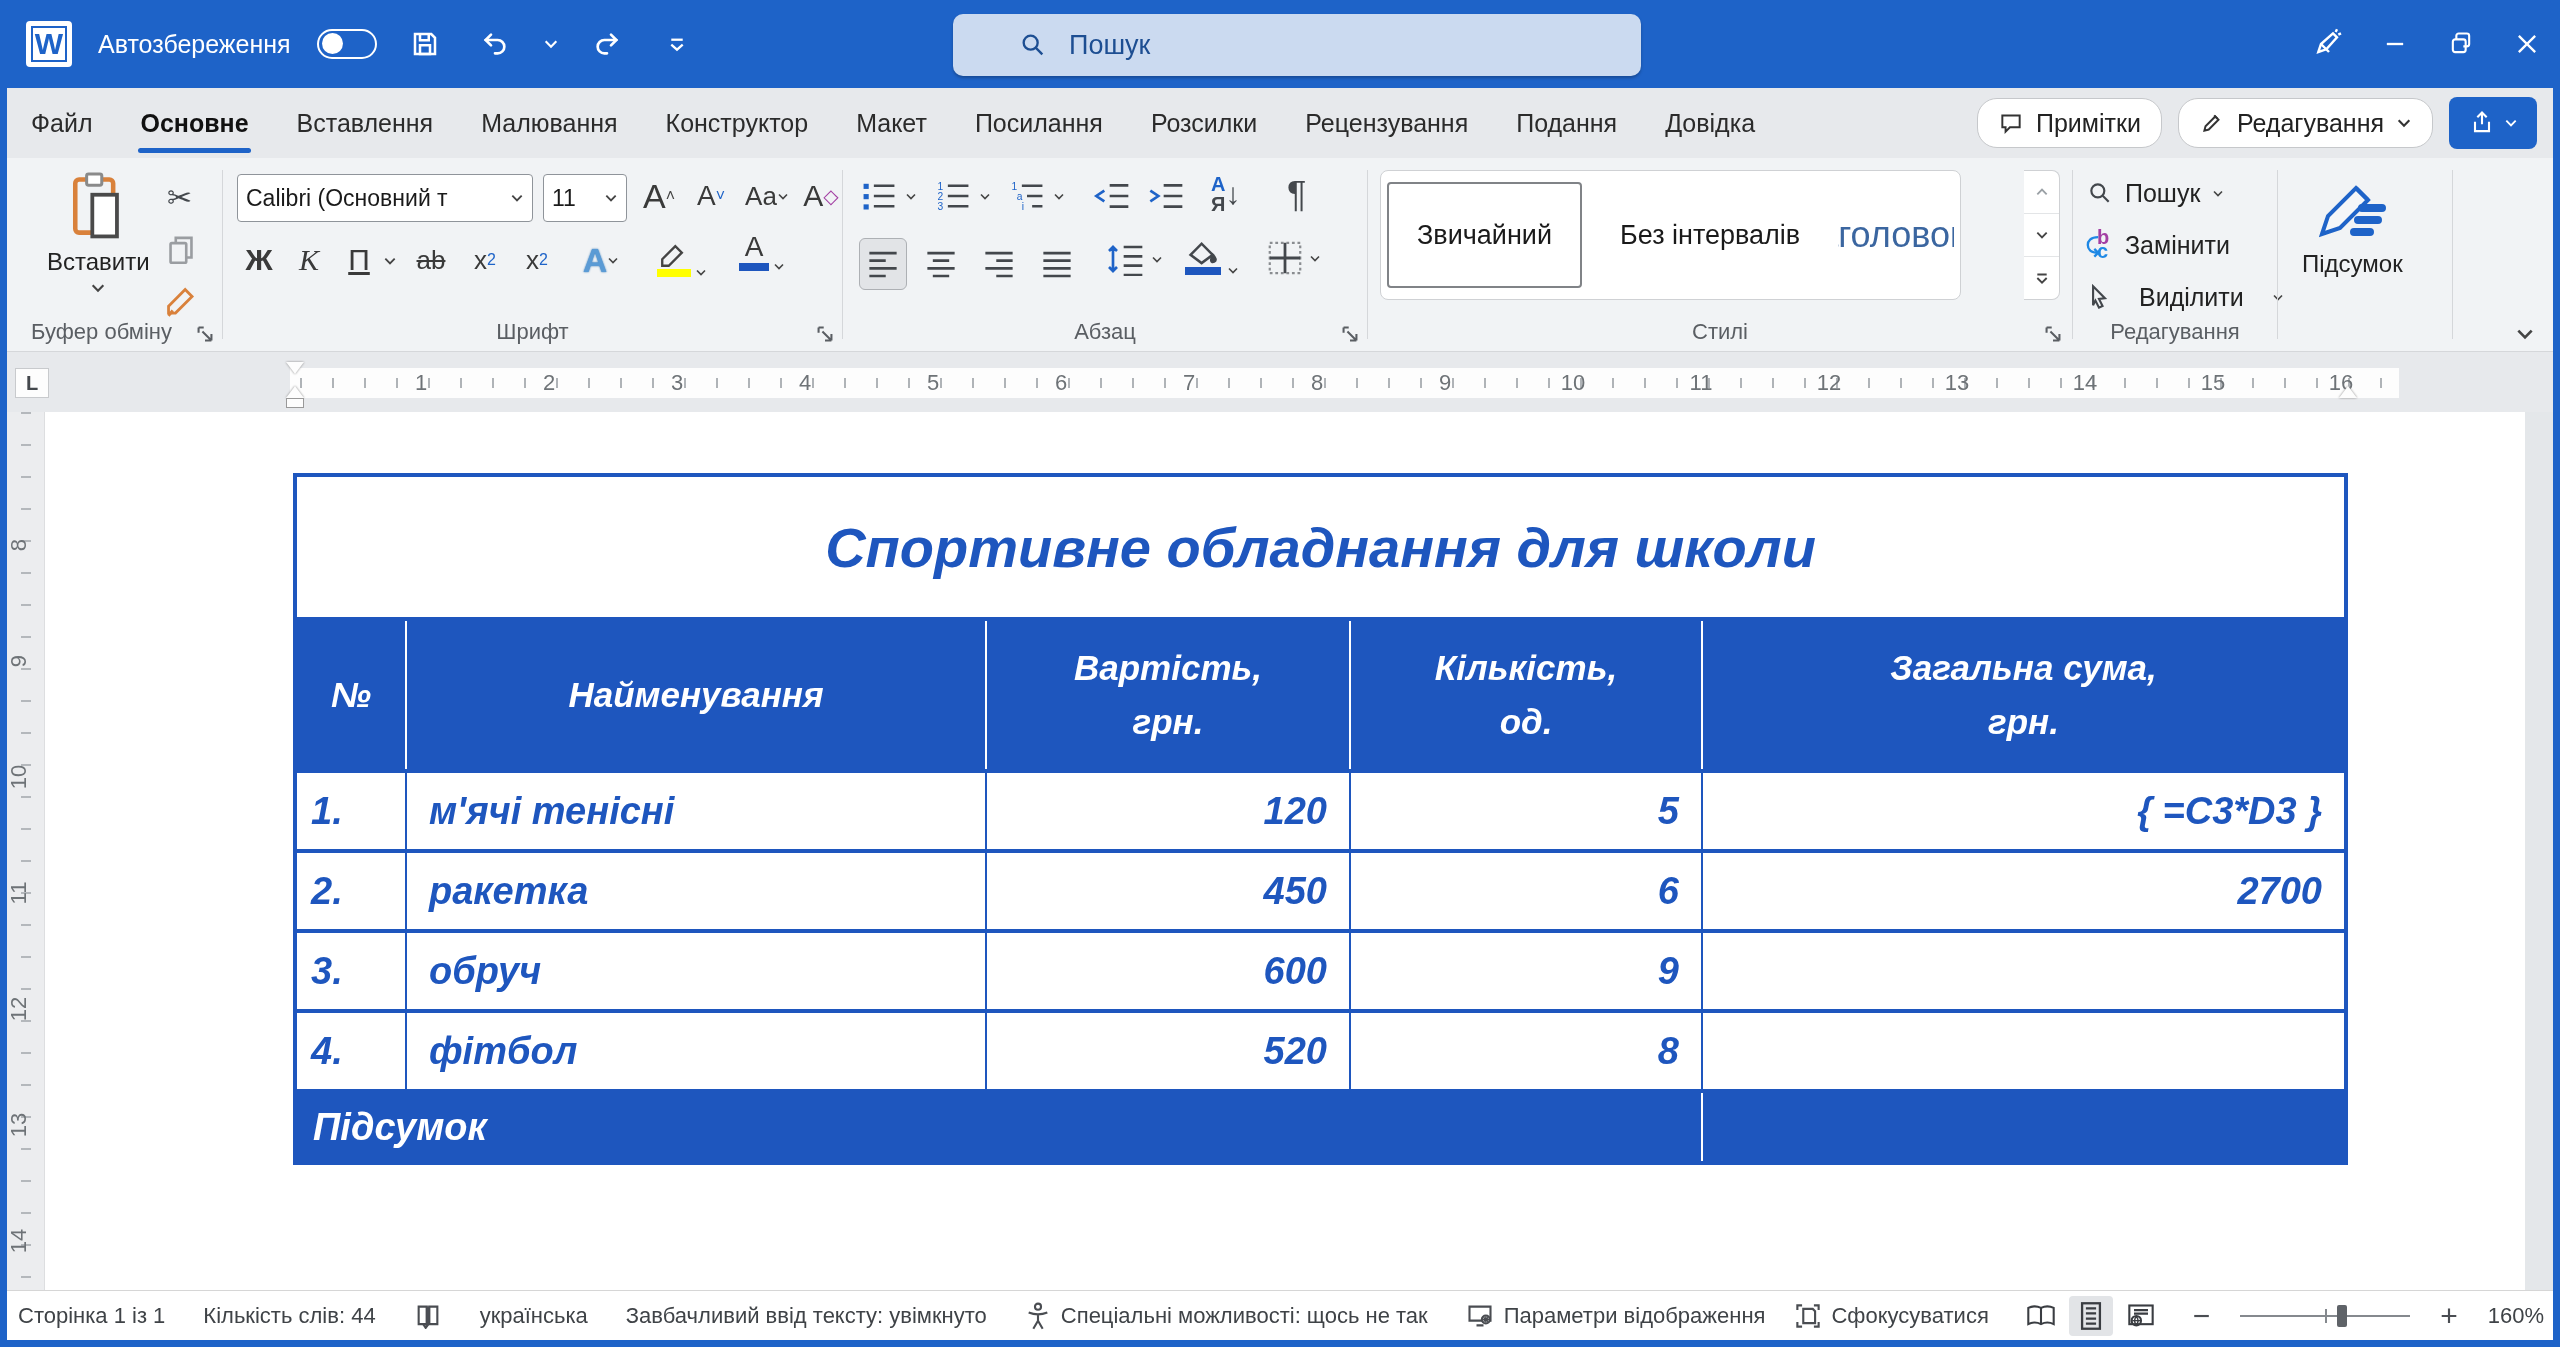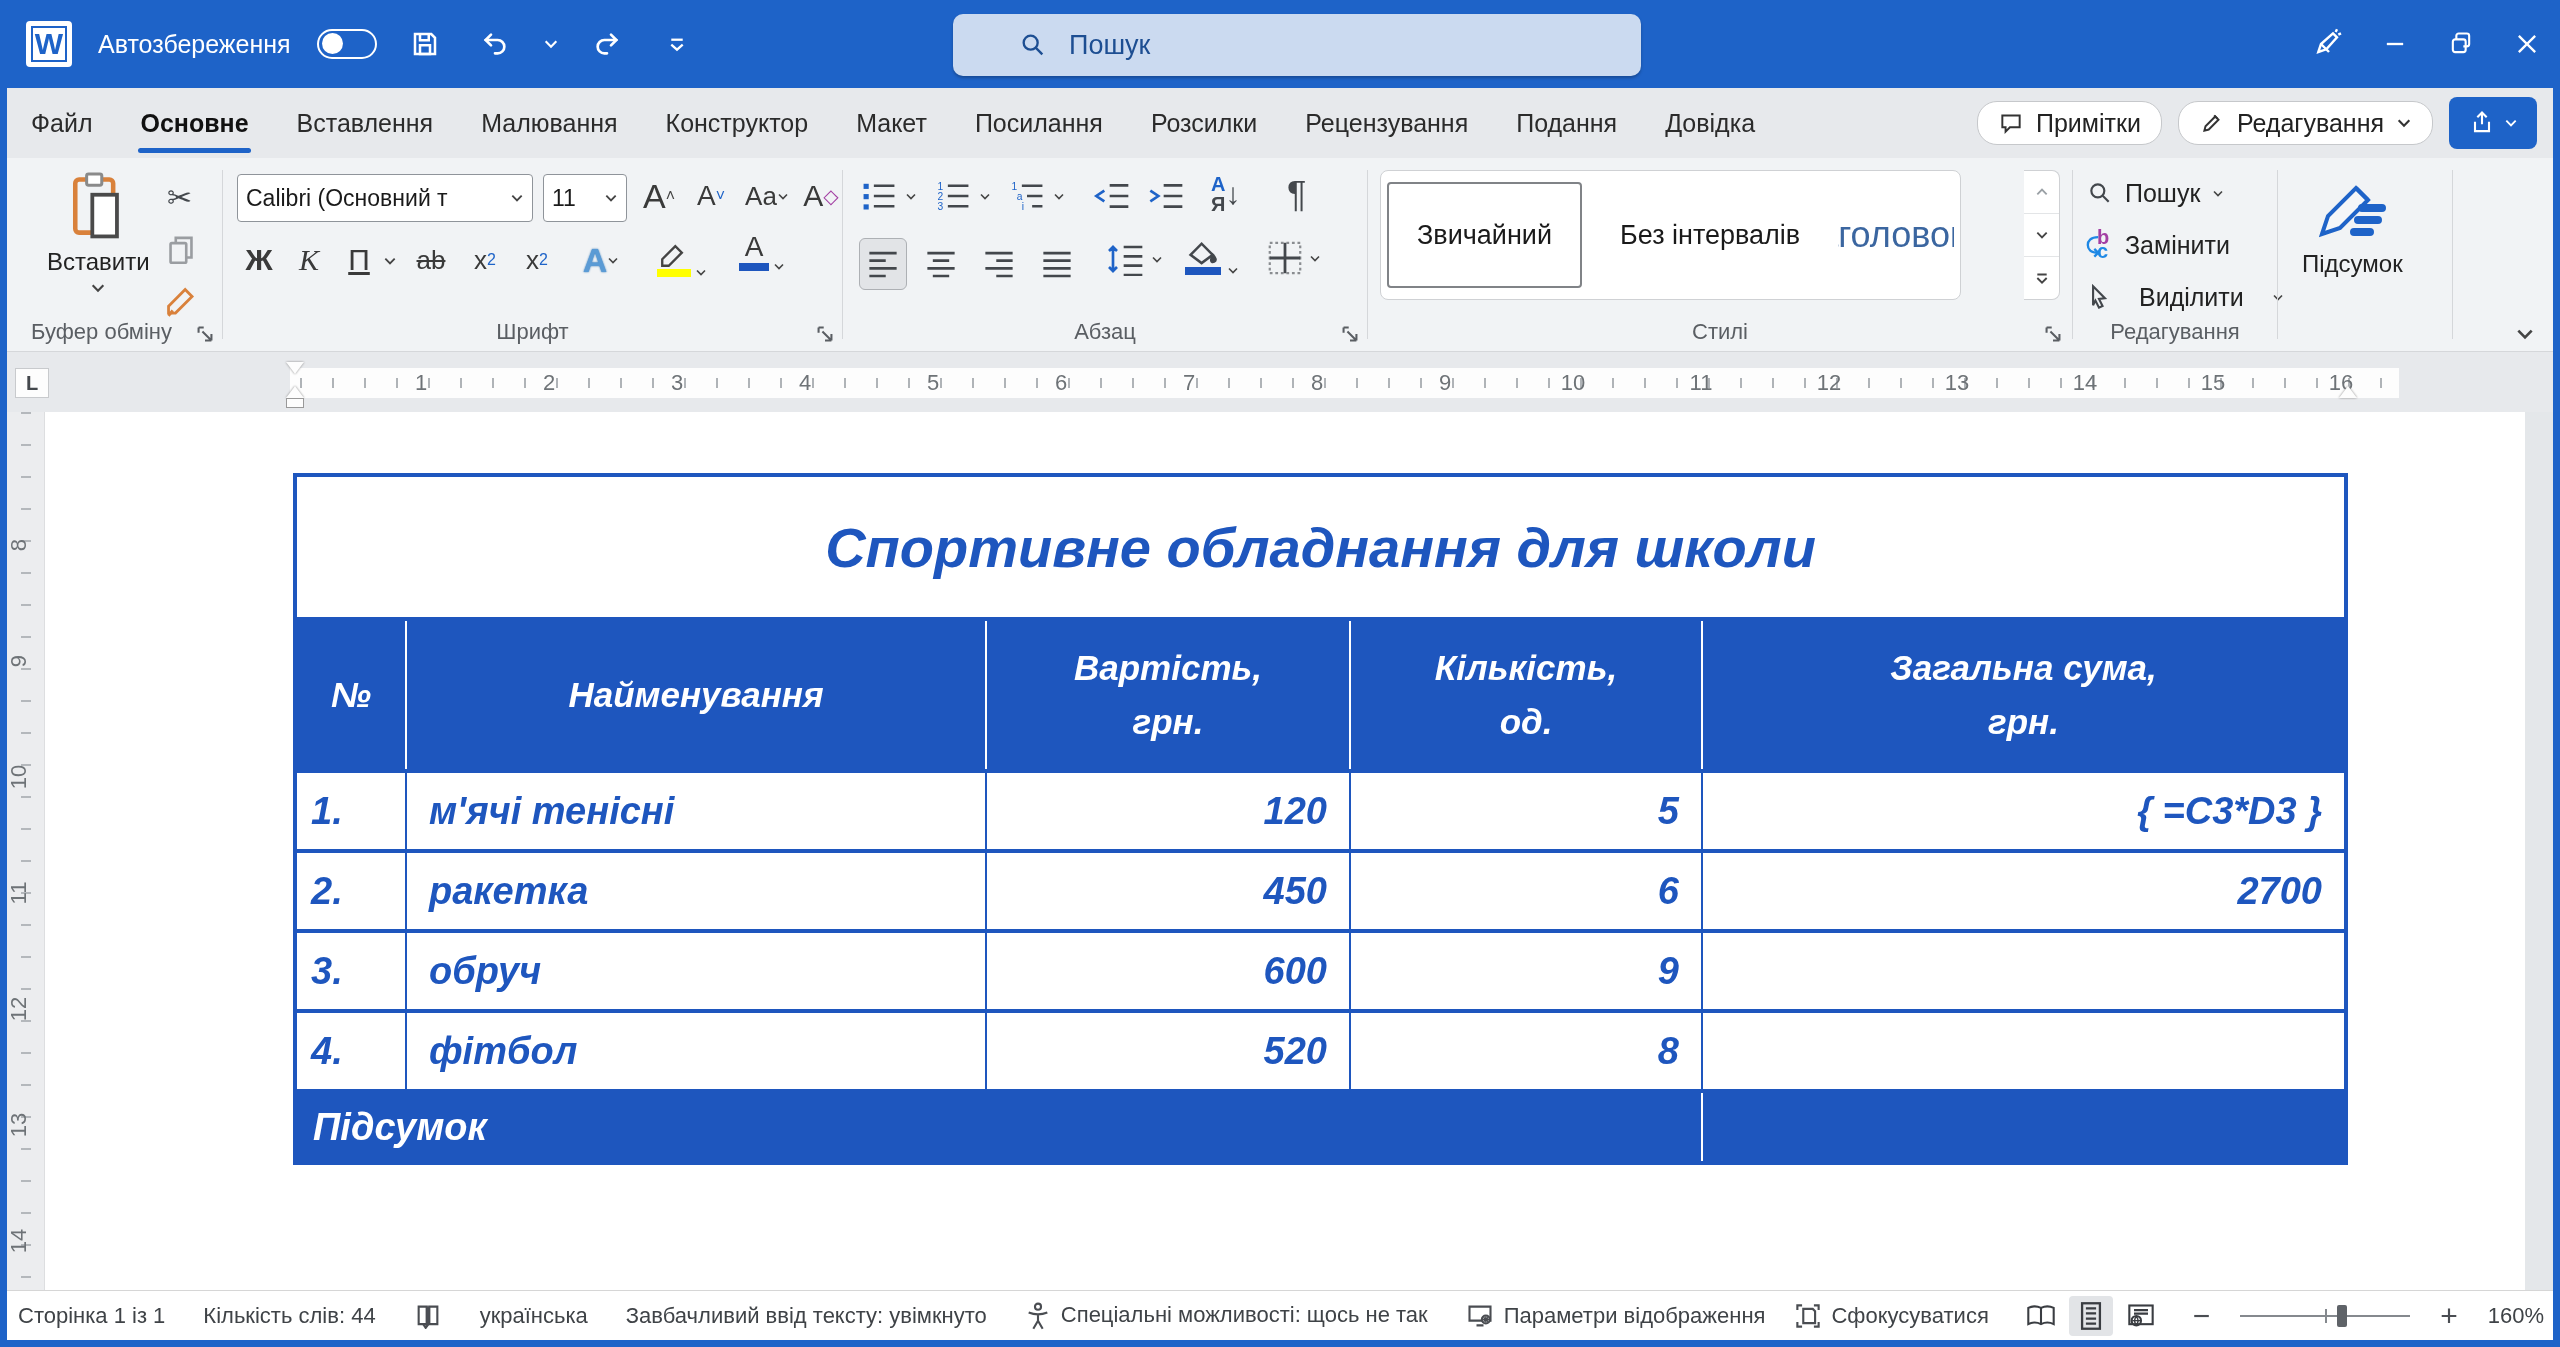--- a/index.html
+++ b/index.html
@@ -19,21 +19,21 @@
   #search-pill { position:absolute; left:953px; top:14px; width:688px; height:62px; background:#CBDAF0; border-radius:10px; display:flex; align-items:center; gap:22px; padding-left:66px; color:#1D4E92; font-size:27px; box-shadow:0 2px 3px rgba(0,0,0,.25); }
   .tb-right { position:absolute; right:0; top:0; height:88px; display:flex; align-items:center; }
   .tb-right .tb-btn { width:66px; height:88px; }
 
   
   #tabrow { position:absolute; left:7px; right:7px; top:88px; height:70px; background:#E7E9EC; display:flex; align-items:center; }
   .tab { font-size:25px; color:#2b2b2b; padding:0 24px; height:70px; display:flex; align-items:center; position:relative; white-space:nowrap; }
   .tab.active { font-weight:bold; color:#111; }
   .tab.active::after { content:""; position:absolute; left:22px; right:22px; bottom:5px; height:5px; border-radius:3px; background:#1E63C8; }
   .tr-buttons { margin-left:auto; display:flex; align-items:center; gap:16px; padding-right:16px; }
-  .pill-btn { background:#fff; border:1px solid #c6c8cb; border-radius:20px; height:44px; display:flex; align-items:center; gap:12px; padding:0 20px; font-size:25px; color:#222; }
+  .pill-btn { background:#fff; border:1px solid #c6c8cb; border-radius:20px; height:50px; display:flex; align-items:center; gap:12px; padding:0 20px; font-size:25px; color:#222; }
   .share-btn { background:#1E63C8; border-radius:8px; height:52px; width:88px; display:flex; align-items:center; justify-content:center; gap:8px; }
 
   
   #ribbon { position:absolute; left:7px; right:7px; top:158px; height:194px; background:#F1F3F5; border-bottom:1px solid #D5D7DA; }
   .rgroup { position:absolute; top:0; bottom:0; }
   .rdivider { position:absolute; top:12px; bottom:12px; width:1px; background:#D5D7DA; }
   .grouplabel { position:absolute; bottom:6px; left:0; right:0; text-align:center; font-size:22px; color:#5A5E63; }
   .launcher { position:absolute; bottom:8px; color:#5A5E63; }
   .bigbtn { display:flex; flex-direction:column; align-items:center; }
   .ic { color:#43474C; }
@@ -71,21 +71,21 @@
   .t-row > div { background:#fff; height:76px; display:flex; align-items:center; font-size:38px; }
   .c-num { padding-left:14px; }
   .c-name { padding-left:22px; }
   .c-right { justify-content:flex-end; padding-right:22px; }
   .t-foot { display:grid; grid-template-columns:1404px 1fr; gap:2px; background:#fff; }
   .t-foot > div { background:#1E56BE; height:68px; display:flex; align-items:center; color:#fff; font-size:38px; }
   .t-foot .c-name { padding-left:16px; }
 
   
   #statusbar { position:absolute; left:0; top:1290px; width:2560px; height:50px; background:#fff; border-top:1px solid #D6D6D6; display:flex; align-items:center; font-size:22px; color:#3F4347; padding:0 18px; gap:38px; }
-  .sb-item { display:flex; gap:10px; white-space:nowrap; }
+  .sb-item { display:flex; align-items:center; gap:10px; white-space:nowrap; }
   .sb-right { margin-left:auto; display:flex; align-items:center; gap:30px; }
   .viewbtn { width:44px; height:40px; display:flex; align-items:center; justify-content:center; border-radius:4px; }
   .viewbtn.sel { background:#E2E4E7; }
   .zoomtrack { position:relative; width:170px; height:40px; }
   .zoomtrack .line { position:absolute; left:0; right:0; top:19px; height:2px; background:#85898E; }
   .zoomtrack .notch { position:absolute; left:50%; top:13px; width:2px; height:14px; background:#85898E; }
   .zoomtrack .thumb { position:absolute; left:57%; top:9px; width:10px; height:22px; background:#5F6368; border-radius:2px; }
   .zsign { font-size:30px; color:#4a4d52; }
 
   

